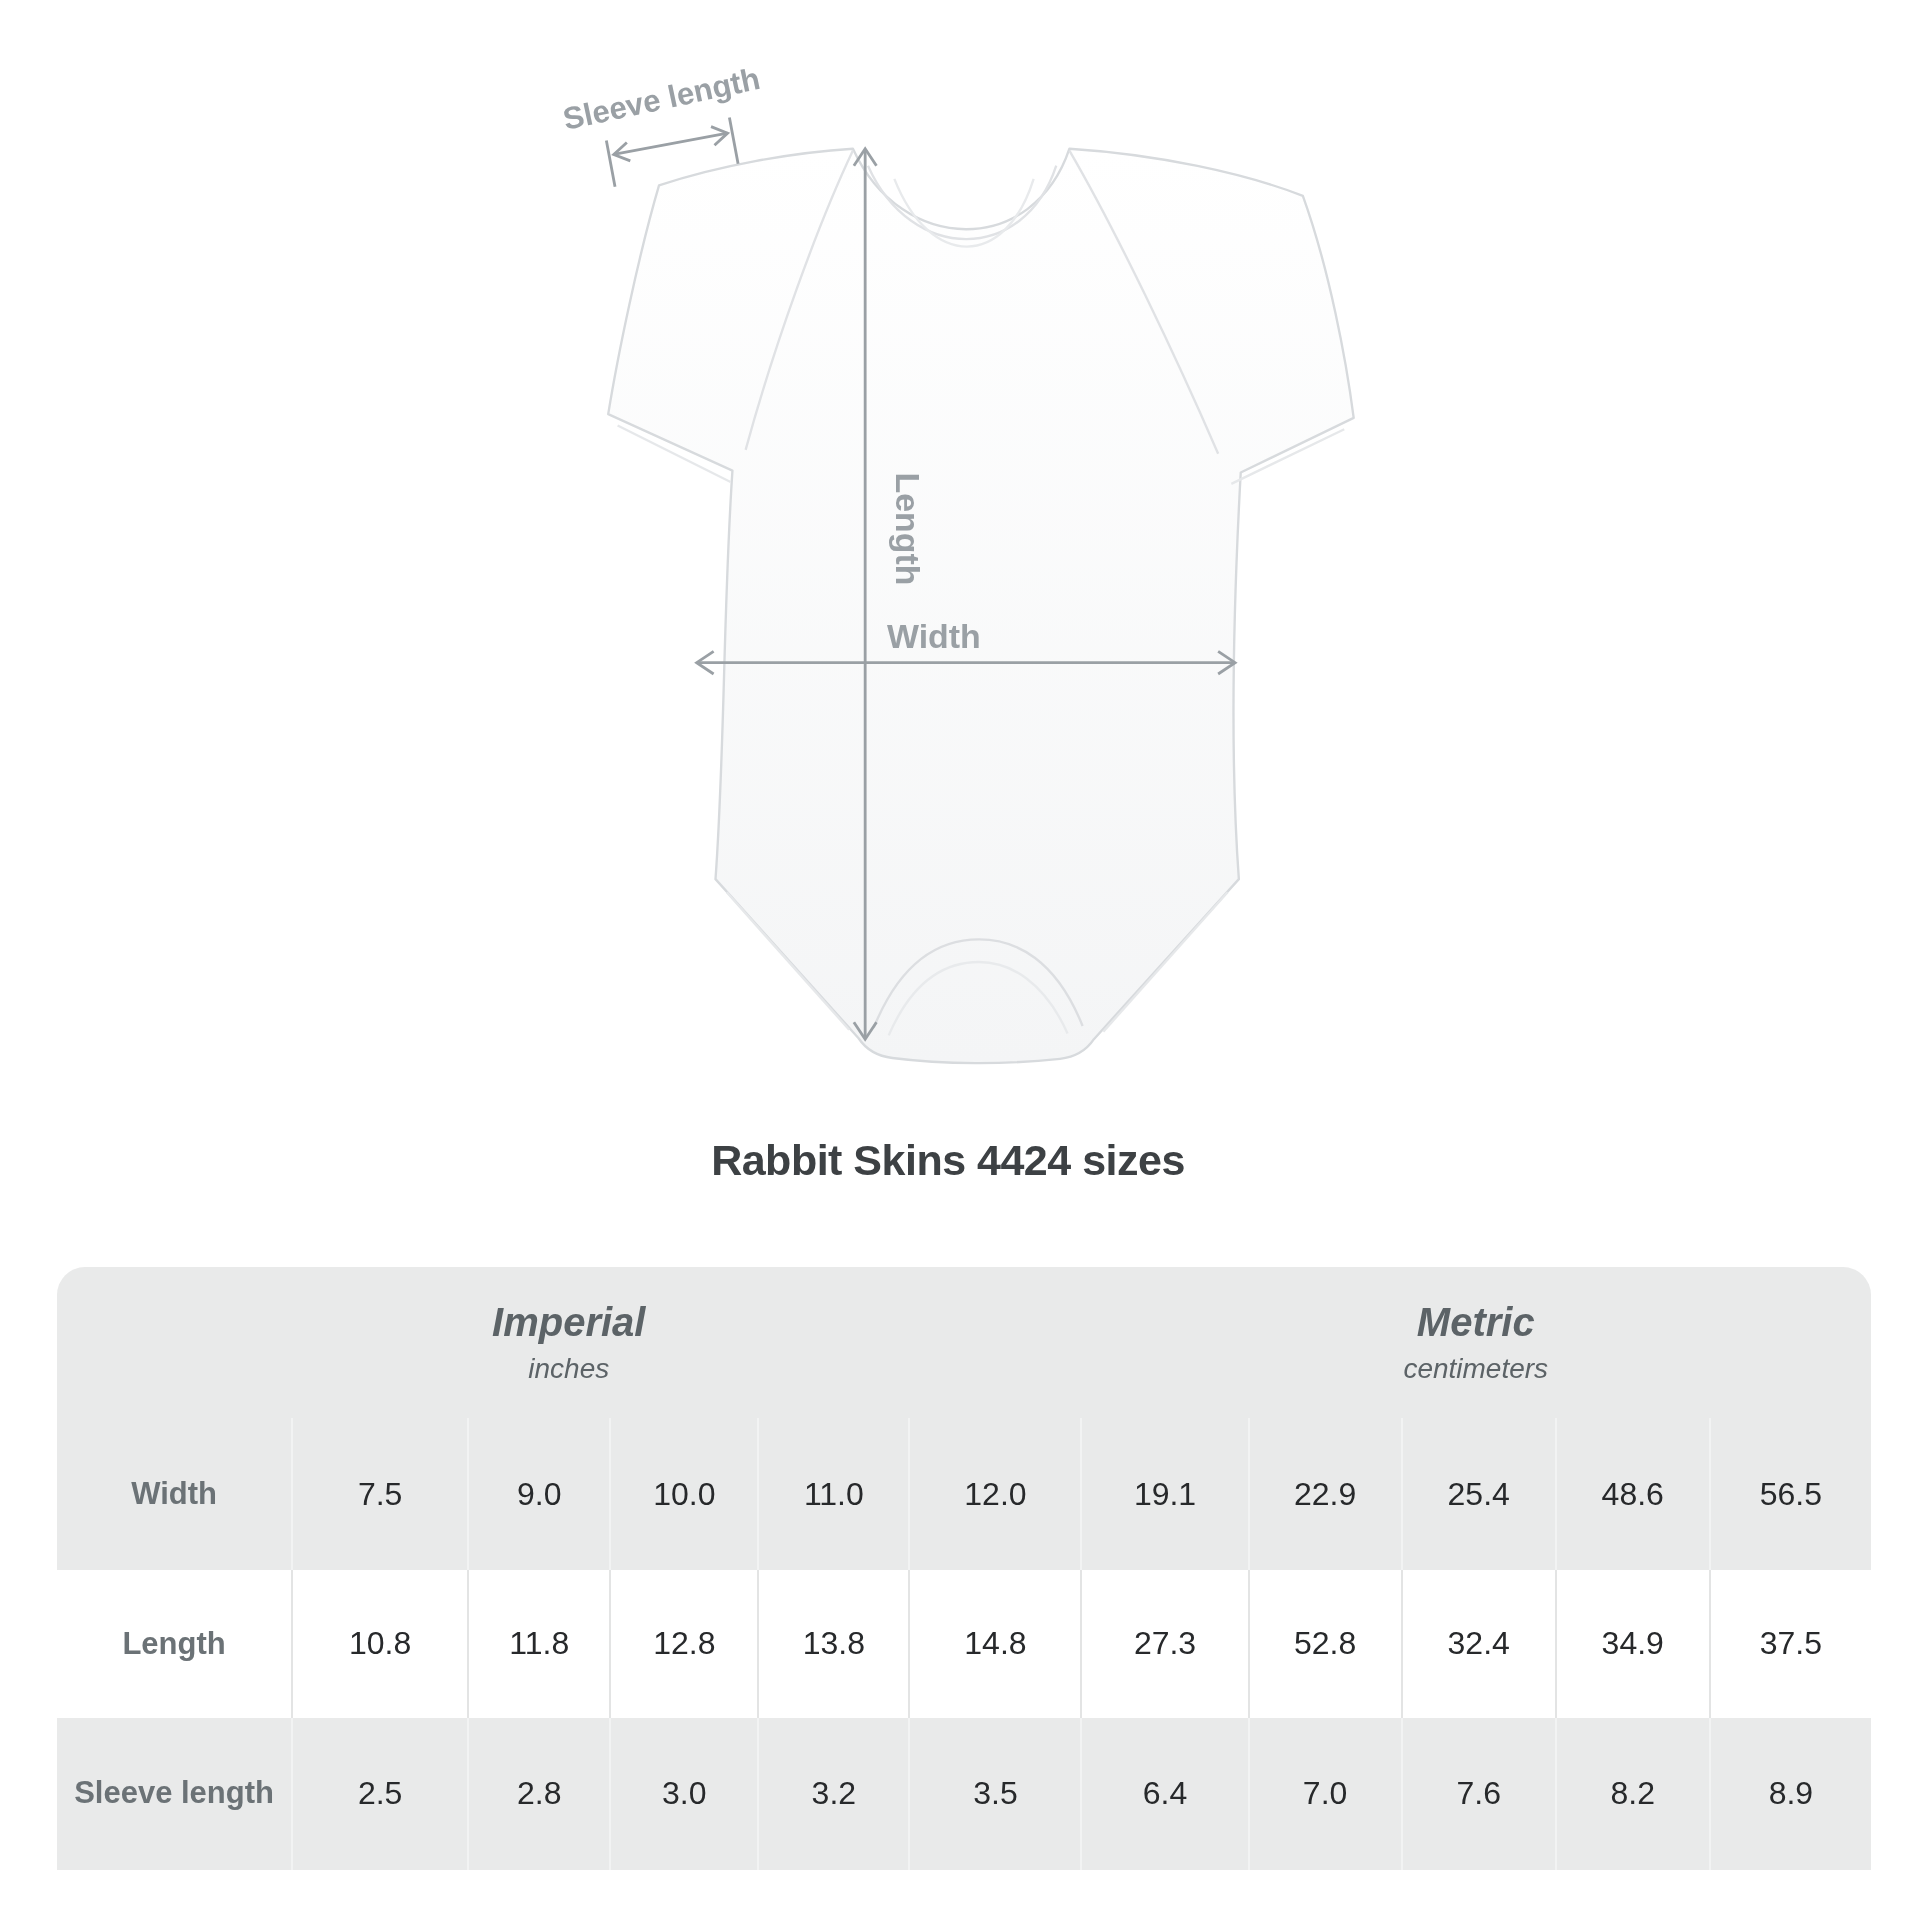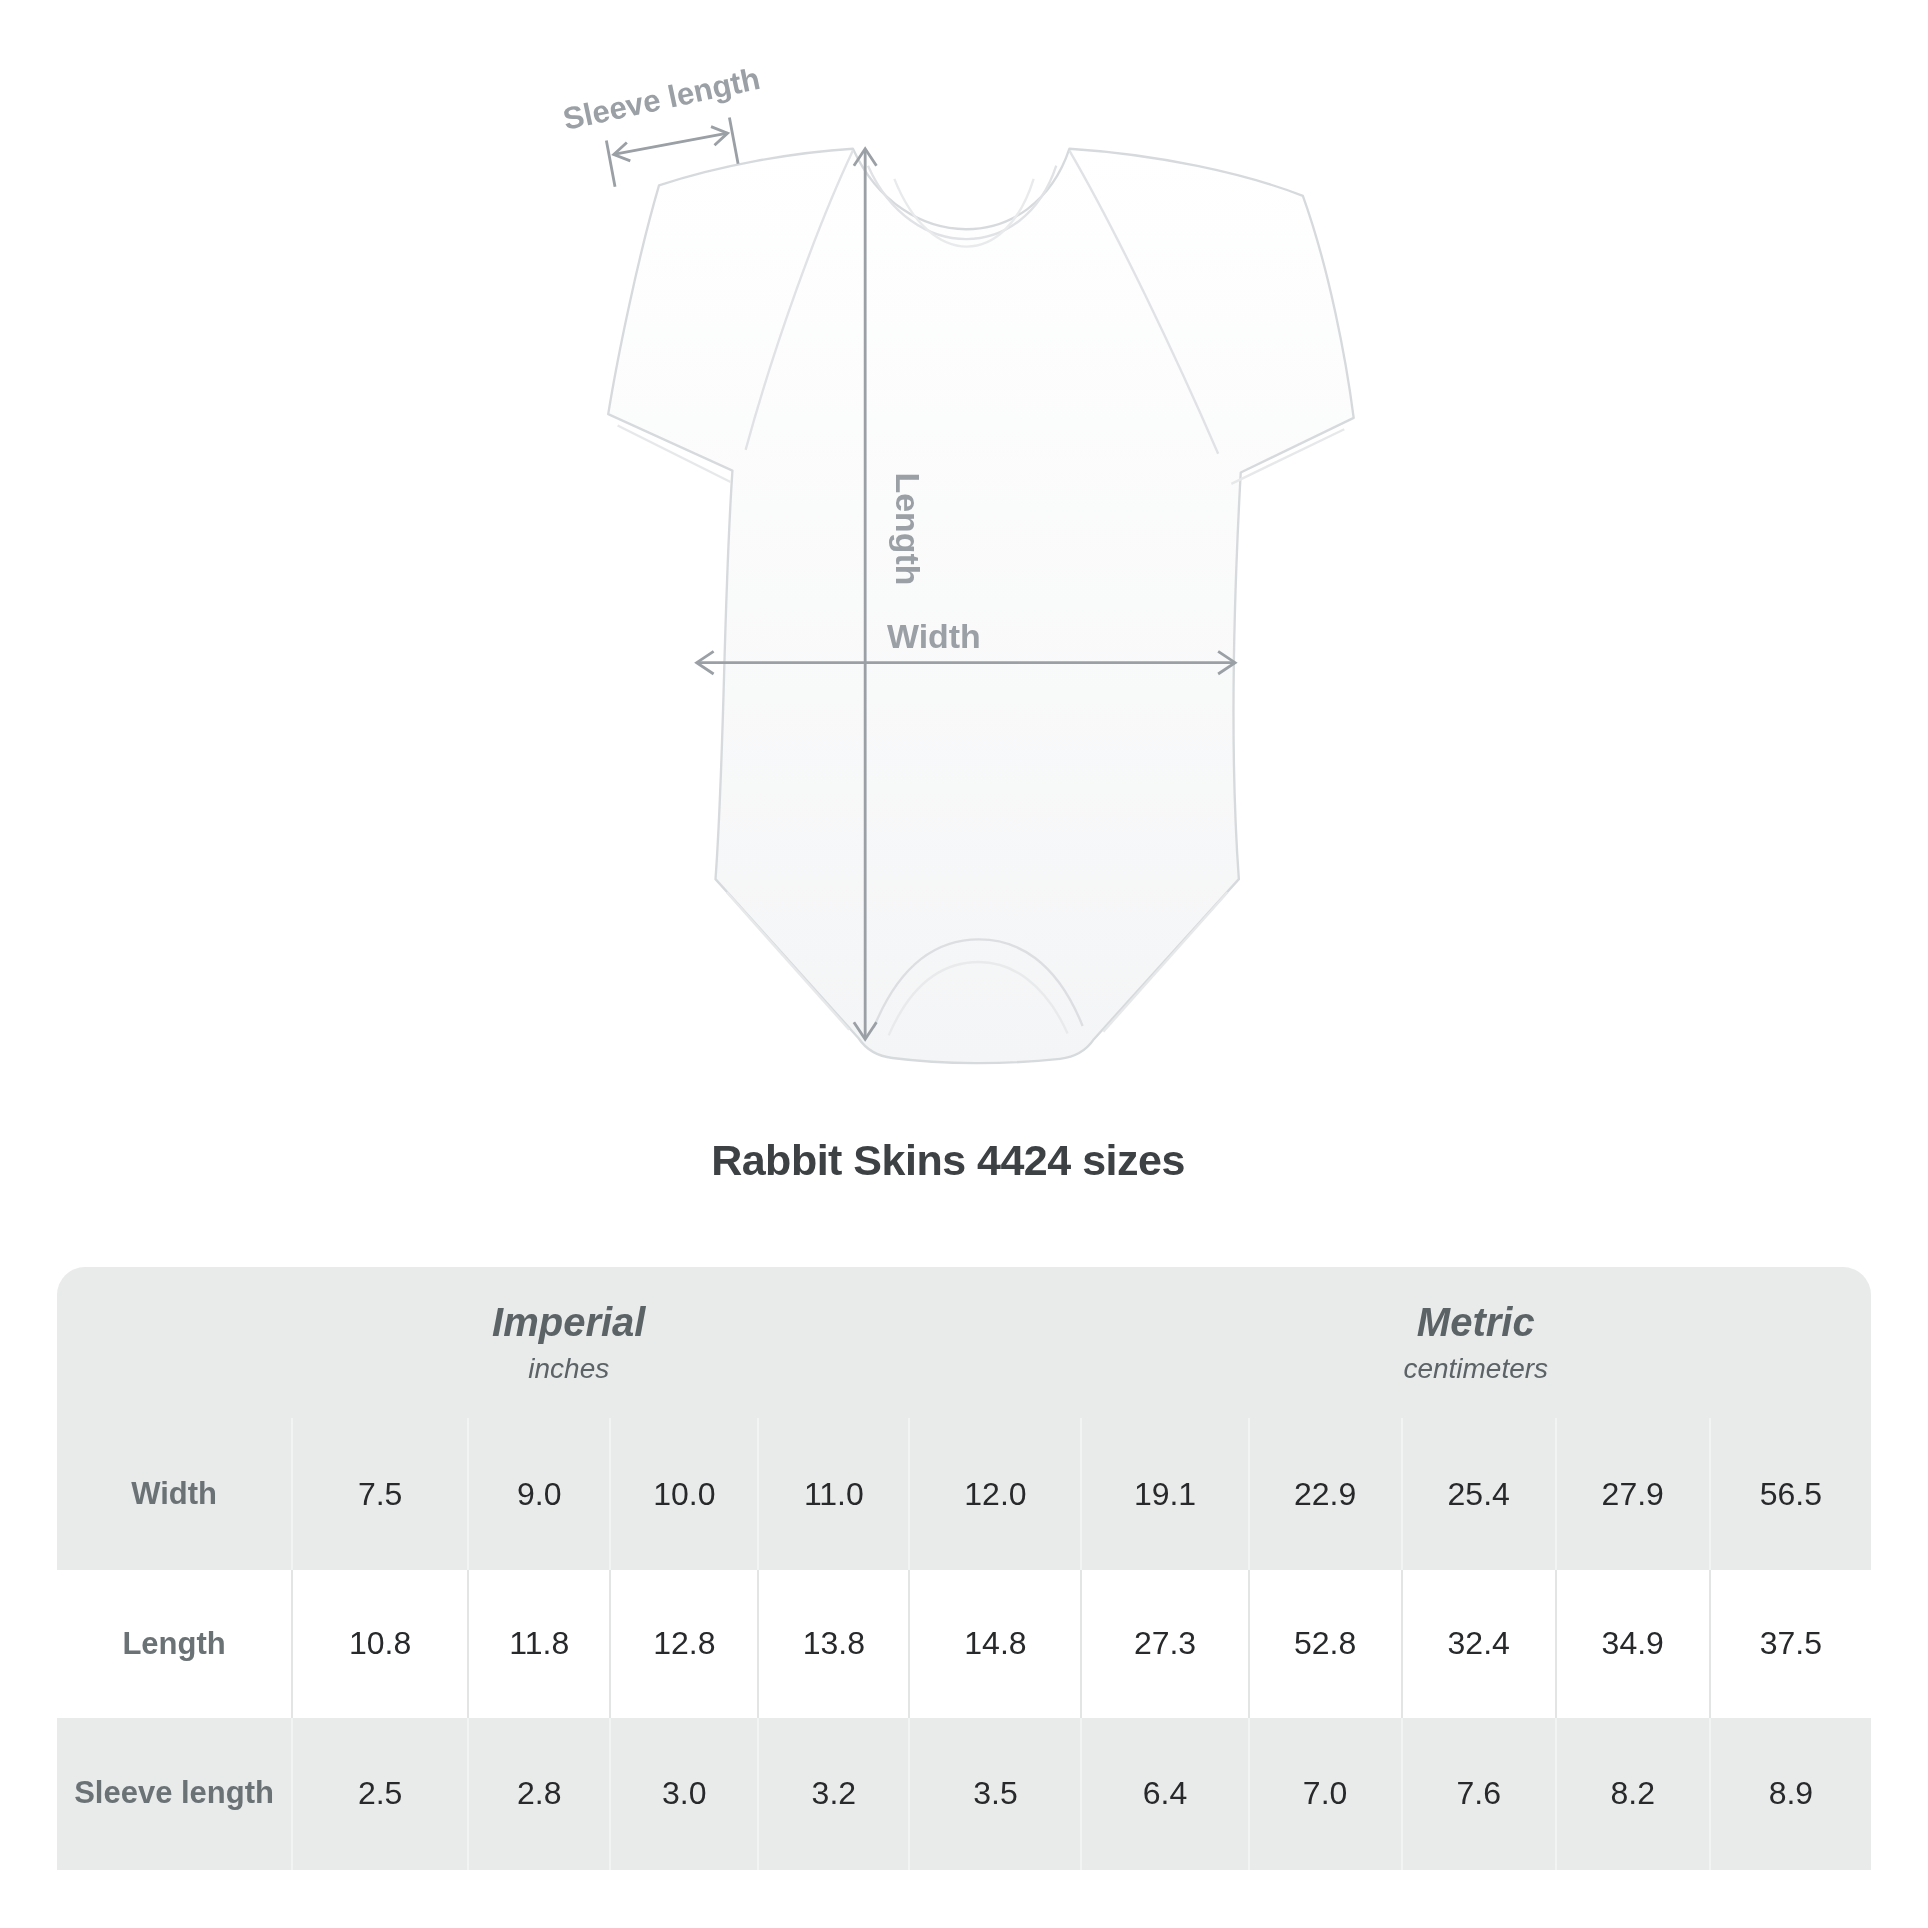--- a/index.html
+++ b/index.html
@@ -147,21 +147,21 @@
           <tr class="stripe">
             <td class="row-label">Width</td>
             <td class="val">7.5</td>
             <td class="val">9.0</td>
             <td class="val">10.0</td>
             <td class="val">11.0</td>
             <td class="val">12.0</td>
             <td class="val">19.1</td>
             <td class="val">22.9</td>
             <td class="val">25.4</td>
-            <td class="val">27.9</td>
+            <td class="val">48.6</td>
             <td class="val">56.5</td>
           </tr>
           <tr class="plain">
             <td class="row-label">Length</td>
             <td class="val">10.8</td>
             <td class="val">11.8</td>
             <td class="val">12.8</td>
             <td class="val">13.8</td>
             <td class="val">14.8</td>
             <td class="val">27.3</td>

